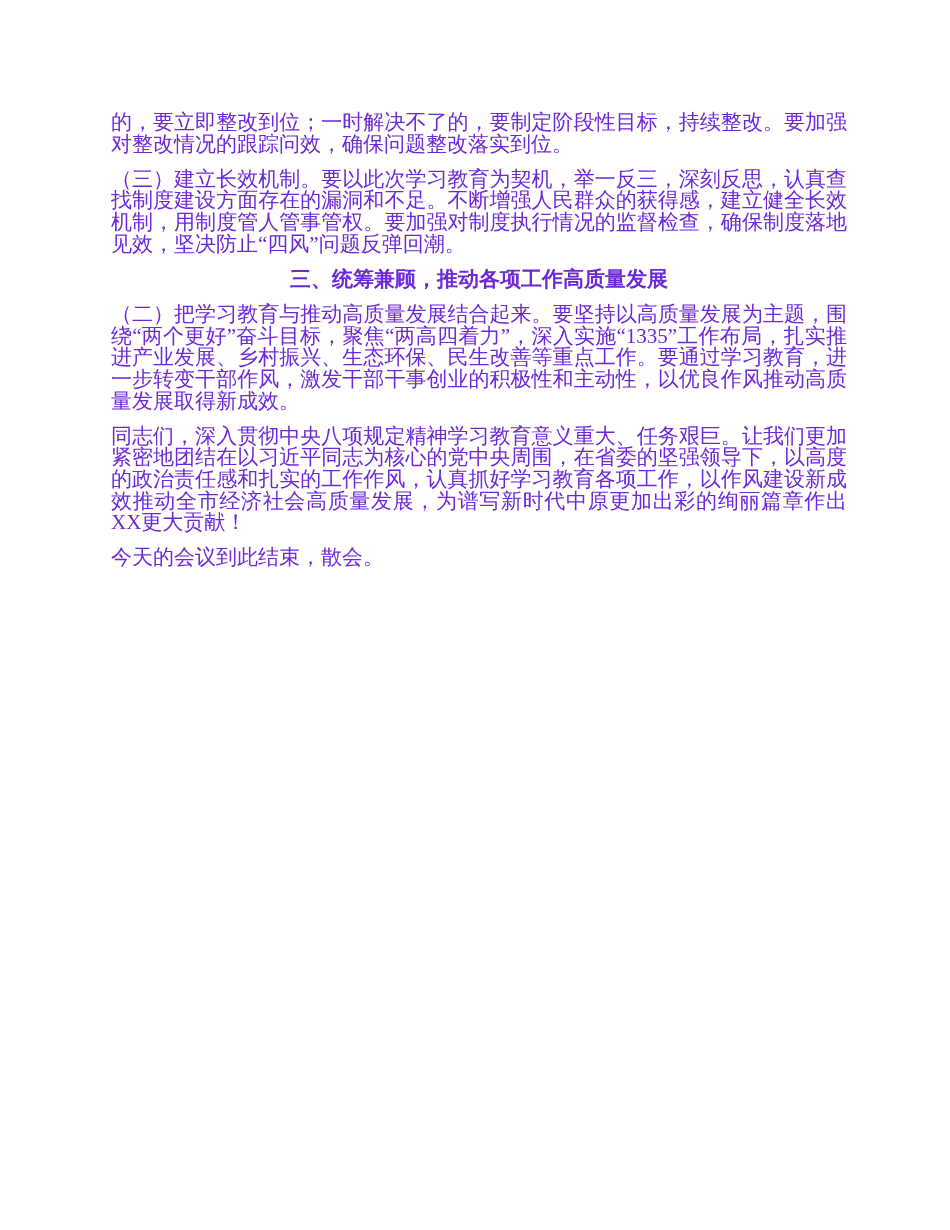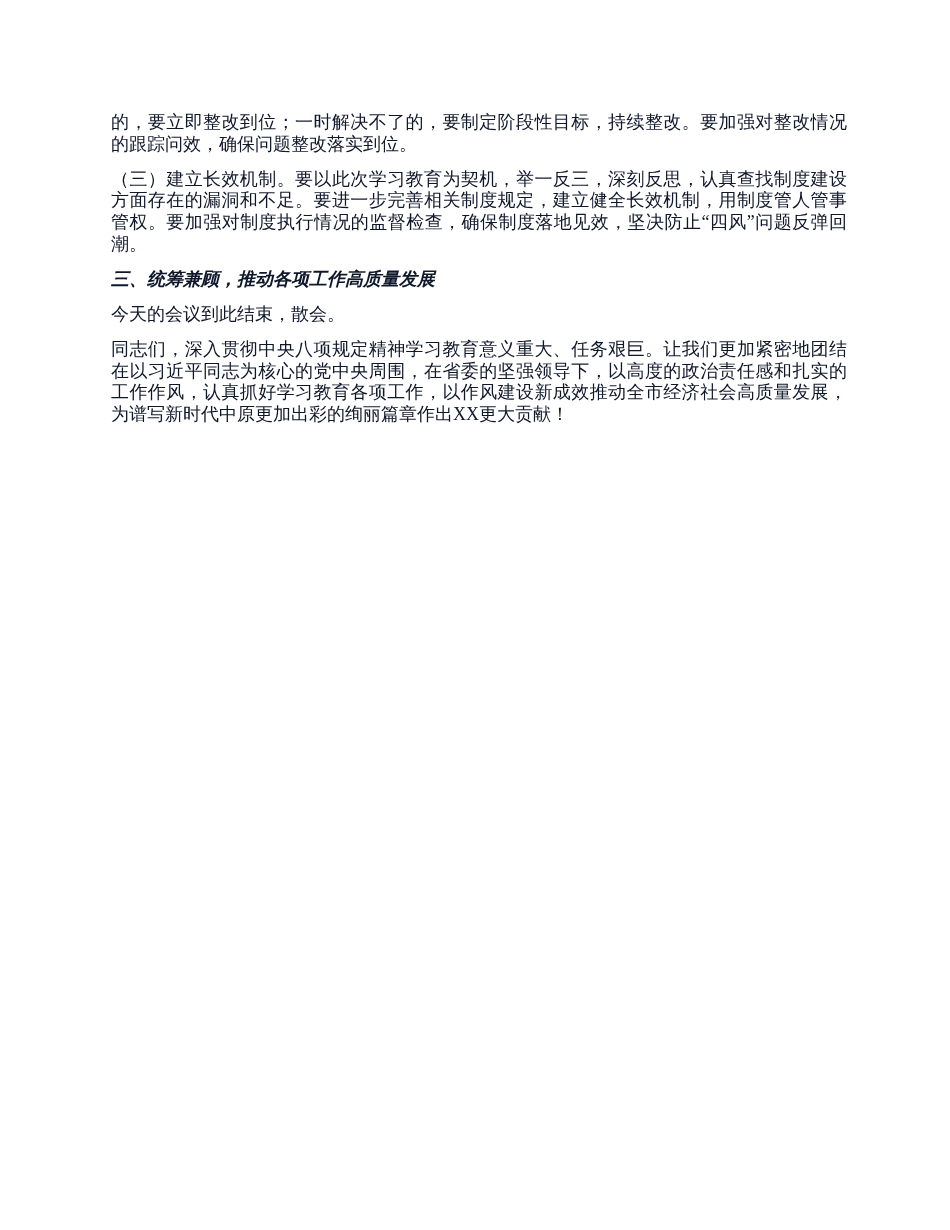--- a/index.html
+++ b/index.html
@@ -15,41 +15,41 @@
   }
   .page {
     position: absolute;
     left: 111px;
     top: 112px;
     width: 736px;
   }
   .para {
     margin: 0 0 13.3px 0;
     font-family: "Liberation Serif", "DejaVu Serif", serif;
-    font-size: 18px;
+    font-size: 21px;
     line-height: 21.7px;
-    color: #0f172a;
+    color: #6d28d9;
     text-align: justify;
     letter-spacing: 0;
   }
   .para.heading {
     font-weight: 700;
-    text-align: left;
-    font-style: italic;
+    text-align: center;
   }
 </style>
 </head>
 <body>
 
 <div class="page">
   <p class="para">的，要立即整改到位；一时解决不了的，要制定阶段性目标，持续整改。要加强对整改情况的跟踪问效，确保问题整改落实到位。</p>
 
-  <p class="para">（三）建立长效机制。要以此次学习教育为契机，举一反三，深刻反思，认真查找制度建设方面存在的漏洞和不足。要进一步完善相关制度规定，建立健全长效机制，用制度管人管事管权。要加强对制度执行情况的监督检查，确保制度落地见效，坚决防止“四风”问题反弹回潮。</p>
+  <p class="para">（三）建立长效机制。要以此次学习教育为契机，举一反三，深刻反思，认真查找制度建设方面存在的漏洞和不足。不断增强人民群众的获得感，建立健全长效机制，用制度管人管事管权。要加强对制度执行情况的监督检查，确保制度落地见效，坚决防止“四风”问题反弹回潮。</p>
 
   <p class="para heading">三、统筹兼顾，推动各项工作高质量发展</p>
 
 
+  <p class="para">（二）把学习教育与推动高质量发展结合起来。要坚持以高质量发展为主题，围绕“两个更好”奋斗目标，聚焦“两高四着力”，深入实施“1335”工作布局，扎实推进产业发展、乡村振兴、生态环保、民生改善等重点工作。要通过学习教育，进一步转变干部作风，激发干部干事创业的积极性和主动性，以优良作风推动高质量发展取得新成效。</p>
 
 
+  <p class="para">同志们，深入贯彻中央八项规定精神学习教育意义重大、任务艰巨。让我们更加紧密地团结在以习近平同志为核心的党中央周围，在省委的坚强领导下，以高度的政治责任感和扎实的工作作风，认真抓好学习教育各项工作，以作风建设新成效推动全市经济社会高质量发展，为谱写新时代中原更加出彩的绚丽篇章作出XX更大贡献！</p>
+
   <p class="para">今天的会议到此结束，散会。</p>
-
-  <p class="para">同志们，深入贯彻中央八项规定精神学习教育意义重大、任务艰巨。让我们更加紧密地团结在以习近平同志为核心的党中央周围，在省委的坚强领导下，以高度的政治责任感和扎实的工作作风，认真抓好学习教育各项工作，以作风建设新成效推动全市经济社会高质量发展，为谱写新时代中原更加出彩的绚丽篇章作出XX更大贡献！</p>
 </div>
 
 </body></html>

